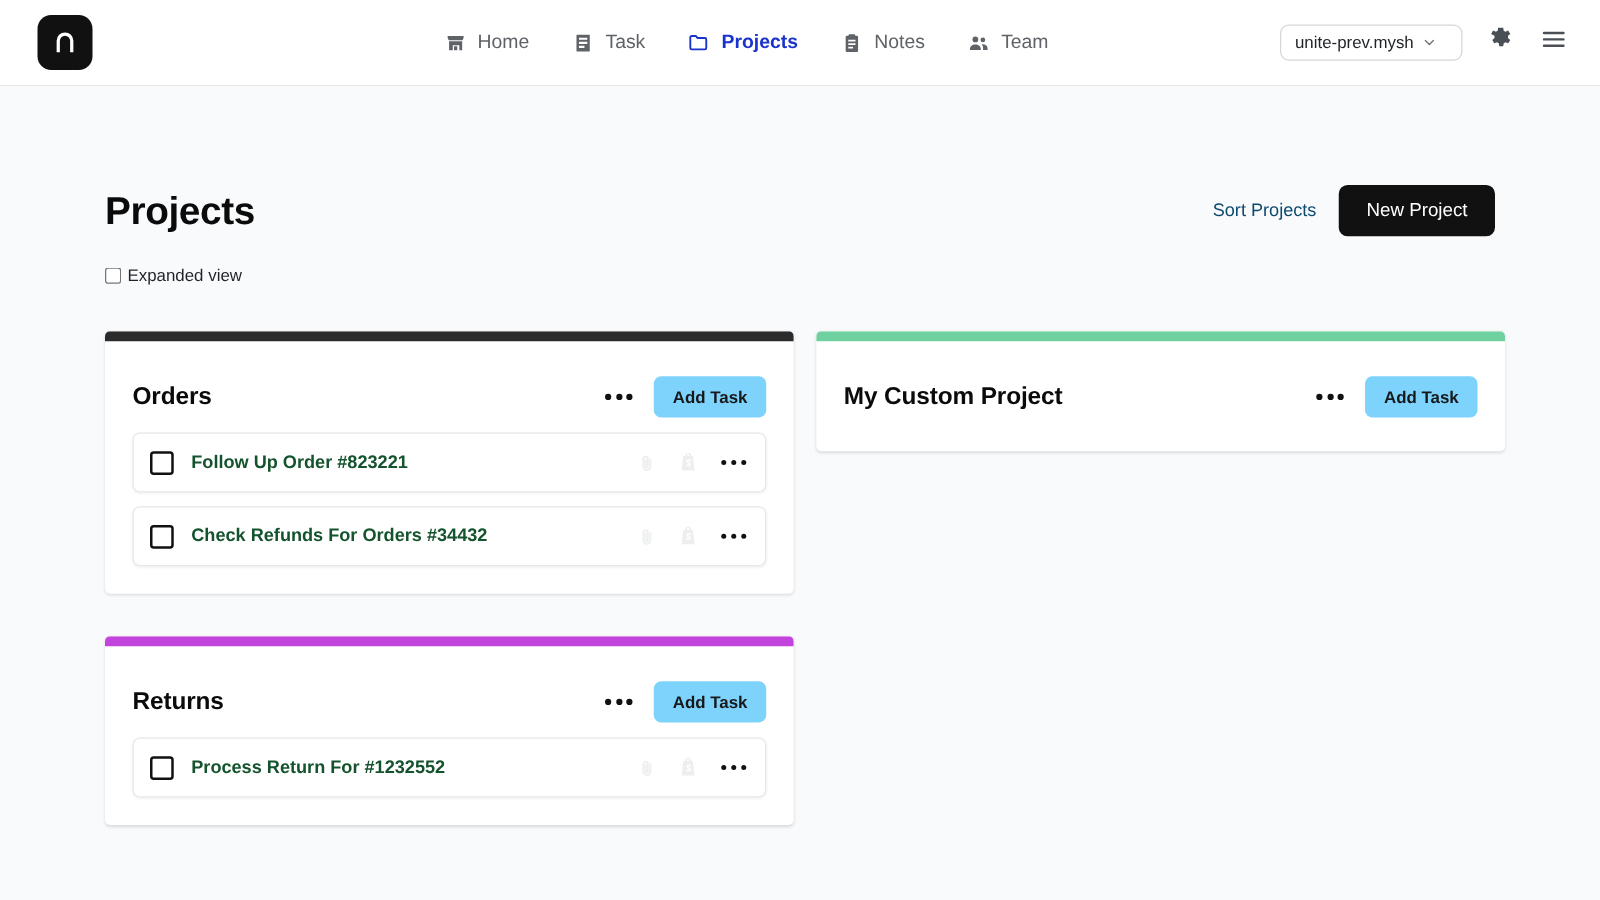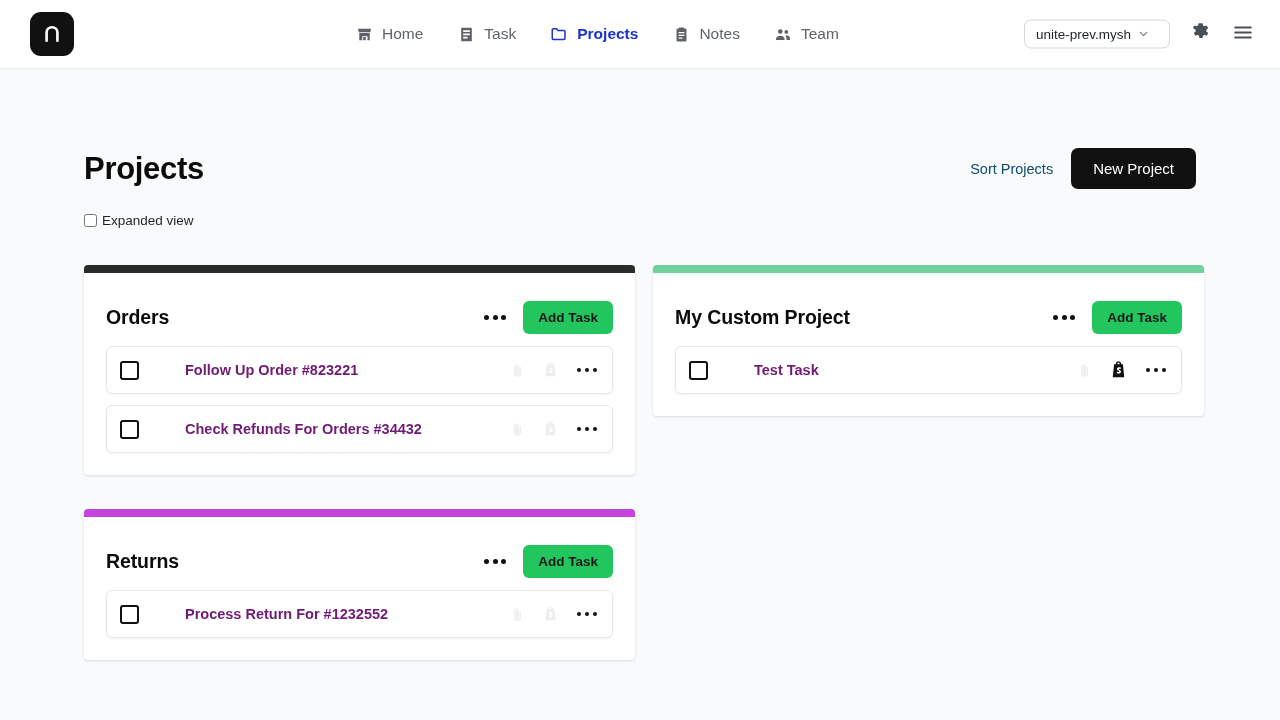--- a/index.html
+++ b/index.html
@@ -223,21 +223,21 @@
   }
   .dots i {
     width: 5px; height: 5px;
     border-radius: 50%;
     background: #111111;
     display: block;
   }
   .dots.sm i { width: 4.5px; height: 4.5px; }
 
   .add-task-btn {
-    background: #22c55e;
+    background: #7dd3fc;
     border: none;
     border-radius: 6px;
     font-family: "Liberation Sans", sans-serif;
     font-size: 13.5px;
     font-weight: 700;
     color: #17181a;
     padding: 9px 15px;
     cursor: pointer;
   }
 
@@ -266,23 +266,22 @@
     border: 2px solid #111111;
     border-radius: 3px;
     background: #ffffff;
     flex: 0 0 auto;
     cursor: pointer;
   }
 
   .task-name {
     font-size: 14.5px;
     font-weight: 700;
-    color: #701a75;
+    color: #14532d;
     flex: 1 1 auto;
-    margin-left: 32px;
   }
 
   .task-icons {
     display: flex;
     align-items: center;
     gap: 18px;
     flex: 0 0 auto;
   }
 
   .clip-icon { display: flex; color: #eceef0; cursor: pointer; }
@@ -516,42 +515,18 @@
           <div class="card-title">My Custom Project</div>
           <div class="card-head-actions">
             <div class="dots">
                 <i></i>
                 <i></i>
                 <i></i>
               </div>
             <button class="add-task-btn">Add Task</button>
           </div>
         </div>
-        <div class="task-list">
-          <div class="task-row">
-            <div class="task-check"></div>
-            <div class="task-name">Test Task</div>
-            <div class="task-icons">
-              <span class="clip-icon">
-                <svg width="15" height="15" viewBox="0 0 24 24" fill="none" stroke="currentColor" stroke-width="2.4" stroke-linecap="round">
-                    <path d="M16.5 7.2v9.2a4.5 4.5 0 0 1-9 0V6.6a2.9 2.9 0 0 1 5.8 0v9.6a1.4 1.4 0 0 1-2.8 0V7.6"></path>
-                  </svg>
-              </span>
-              <span class="shop-icon active">
-                <svg width="17" height="18" viewBox="0 0 24 26" fill="currentColor">
-                    <path d="M8.2 3.4a3.9 3.9 0 0 1 7.6 0v1.3h2.6l1.9 18.6H3.7L5.6 4.7h2.6V3.4zm2.3 1.3h3V3.6a1.5 1.5 0 0 0-3 0v1.1z"></path>
-                    <path d="M12.9 9.2c-1.9 0-3.1 1-3.1 2.5 0 2.4 3.4 2.2 3.4 3.5 0 .5-.4.8-1 .8-.8 0-1.7-.4-2.2-.8l-.6 2.1c.6.4 1.7.8 2.8.8 2 0 3.4-1 3.4-2.7 0-2.5-3.4-2.4-3.4-3.5 0-.4.3-.7.9-.7.7 0 1.5.3 1.9.5l.6-2c-.5-.3-1.4-.5-2.7-.5z" fill="#ffffff"></path>
-                  </svg>
-              </span>
-              <div class="dots sm">
-                  <i></i>
-                  <i></i>
-                  <i></i>
-                </div>
-            </div>
-          </div>
-        </div>
       </div>
 
     </div>
 
   </div>
 </div>
 
 </body></html>

